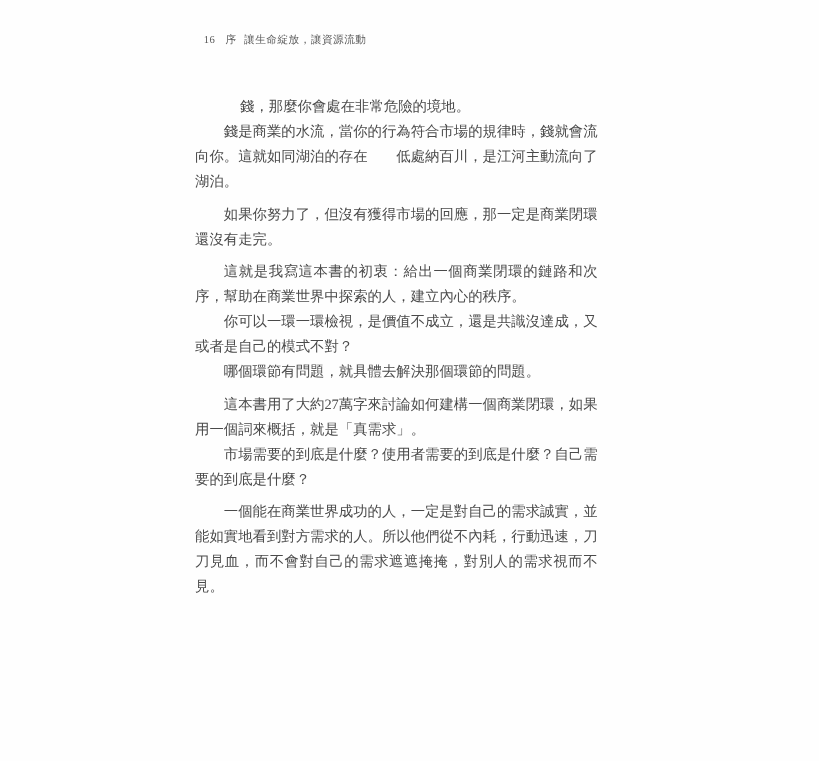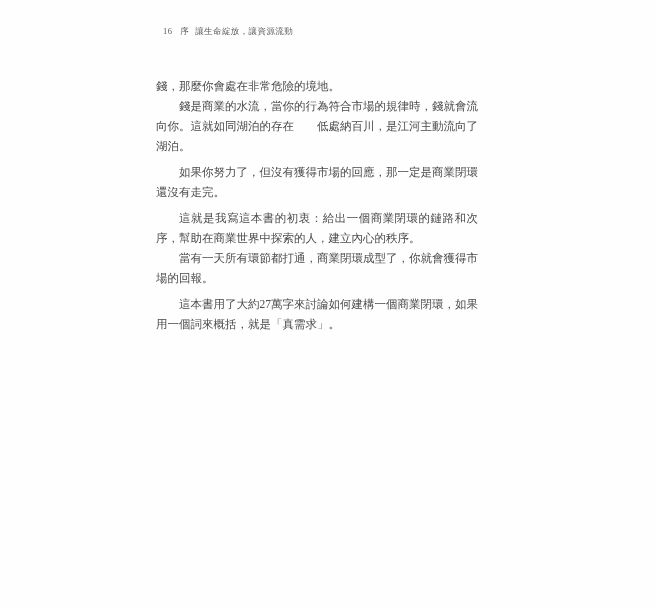--- a/index.html
+++ b/index.html
@@ -41,36 +41,40 @@
     text-align: justify;
     letter-spacing: 0;
   }
   .body-text p {
     margin: 0;
     padding: 0;
     text-indent: 2em;
   }
   .body-text p.first {
     text-indent: 0;
+    margin-left: 36px;
   }
   .body-text p.gap {
     margin-top: 6px;
   }
 </style>
 </head>
 <body>
 
 <div class="page">
 
   <div class="running-head">
     <span class="pg-num">16</span><span class="sec">序</span><span class="title">讓生命綻放，讓資源流動</span>
   </div>
 
   <div class="body-text">
     <p class="first">錢，那麼你會處在非常危險的境地。</p>
     <p>錢是商業的水流，當你的行為符合市場的規律時，錢就會流向你。這就如同湖泊的存在　　低處納百川，是江河主動流向了湖泊。</p>
     <p class="gap">如果你努力了，但沒有獲得市場的回應，那一定是商業閉環還沒有走完。</p>
     <p class="gap">這就是我寫這本書的初衷：給出一個商業閉環的鏈路和次序，幫助在商業世界中探索的人，建立內心的秩序。</p>
-    <p>當有一天所有環節都打通，商業閉環成型了，你就會獲得市場的回報。</p>
+    <p>你可以一環一環檢視，是價值不成立，還是共識沒達成，又或者是自己的模式不對？</p>
+    <p>哪個環節有問題，就具體去解決那個環節的問題。</p>
     <p class="gap">這本書用了大約27萬字來討論如何建構一個商業閉環，如果用一個詞來概括，就是「真需求」。</p>
+    <p>市場需要的到底是什麼？使用者需要的到底是什麼？自己需要的到底是什麼？</p>
+    <p class="gap">一個能在商業世界成功的人，一定是對自己的需求誠實，並能如實地看到對方需求的人。所以他們從不內耗，行動迅速，刀刀見血，而不會對自己的需求遮遮掩掩，對別人的需求視而不見。</p>
   </div>
 
 </div>
 
 </body></html>

